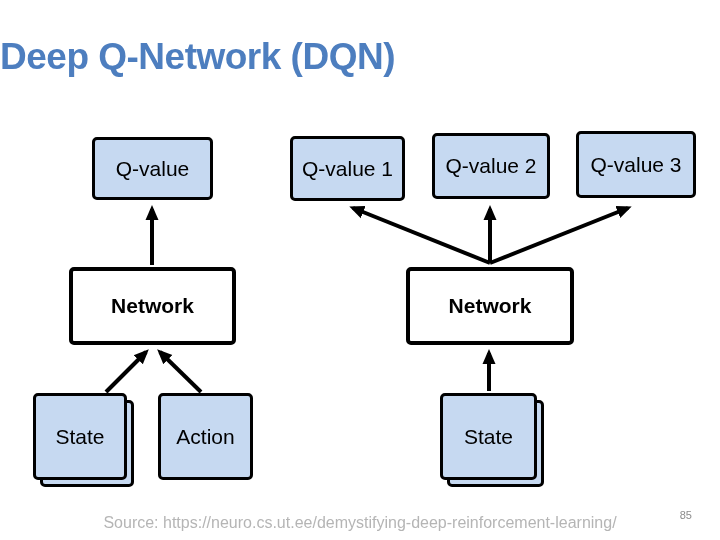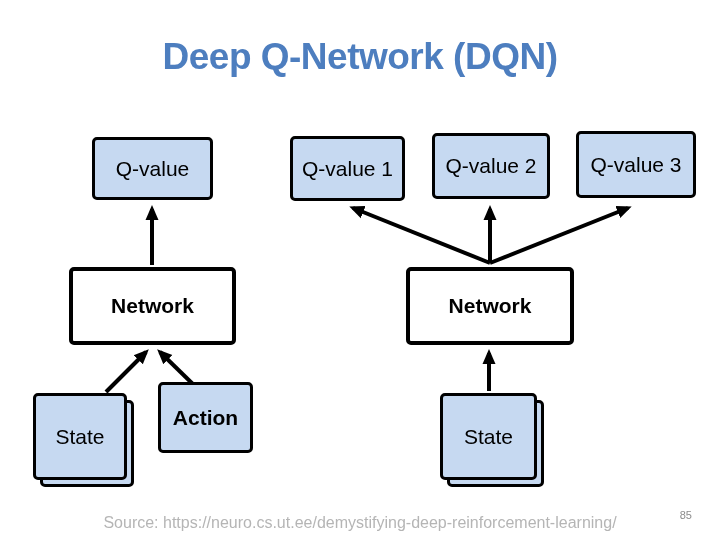--- a/index.html
+++ b/index.html
@@ -18,21 +18,20 @@
     height: 540px;
     background: #ffffff;
     overflow: hidden;
     font-family: "Liberation Sans", sans-serif;
   }
   .slide-title {
     position: absolute;
     top: 36px;
     left: 0;
     width: 100%;
-    text-align: center;
     font-size: 37px;
     font-weight: bold;
     letter-spacing: -0.5px;
     color: var(--title);
   }
   .box {
     position: absolute;
     background: var(--box-fill);
     border: 3px solid var(--box-border);
     border-radius: 5px;
@@ -107,21 +106,21 @@
 
   <div class="box white" style="left:69px; top:267px; width:167px; height:78px;">
     <span>Network</span>
   </div>
 
   <div class="shadow-box" style="left:40px; top:400px; width:94px; height:87px;"></div>
   <div class="box" style="left:33px; top:393px; width:94px; height:87px;">
     <span>State</span>
   </div>
 
-  <div class="box" style="left:158px; top:382px; width:95px; height:71px;font-weight:bold;">
+  <div class="box" style="left:158px; top:393px; width:95px; height:87px;">
     <span>Action</span>
   </div>
 
   <div class="box" style="left:290px; top:136px; width:115px; height:65px;justify-content:center;">
     <span>Q-value 1</span>
   </div>
 
   <div class="box" style="left:432px; top:133px; width:118px; height:66px;">
     <span>Q-value 2</span>
   </div>

